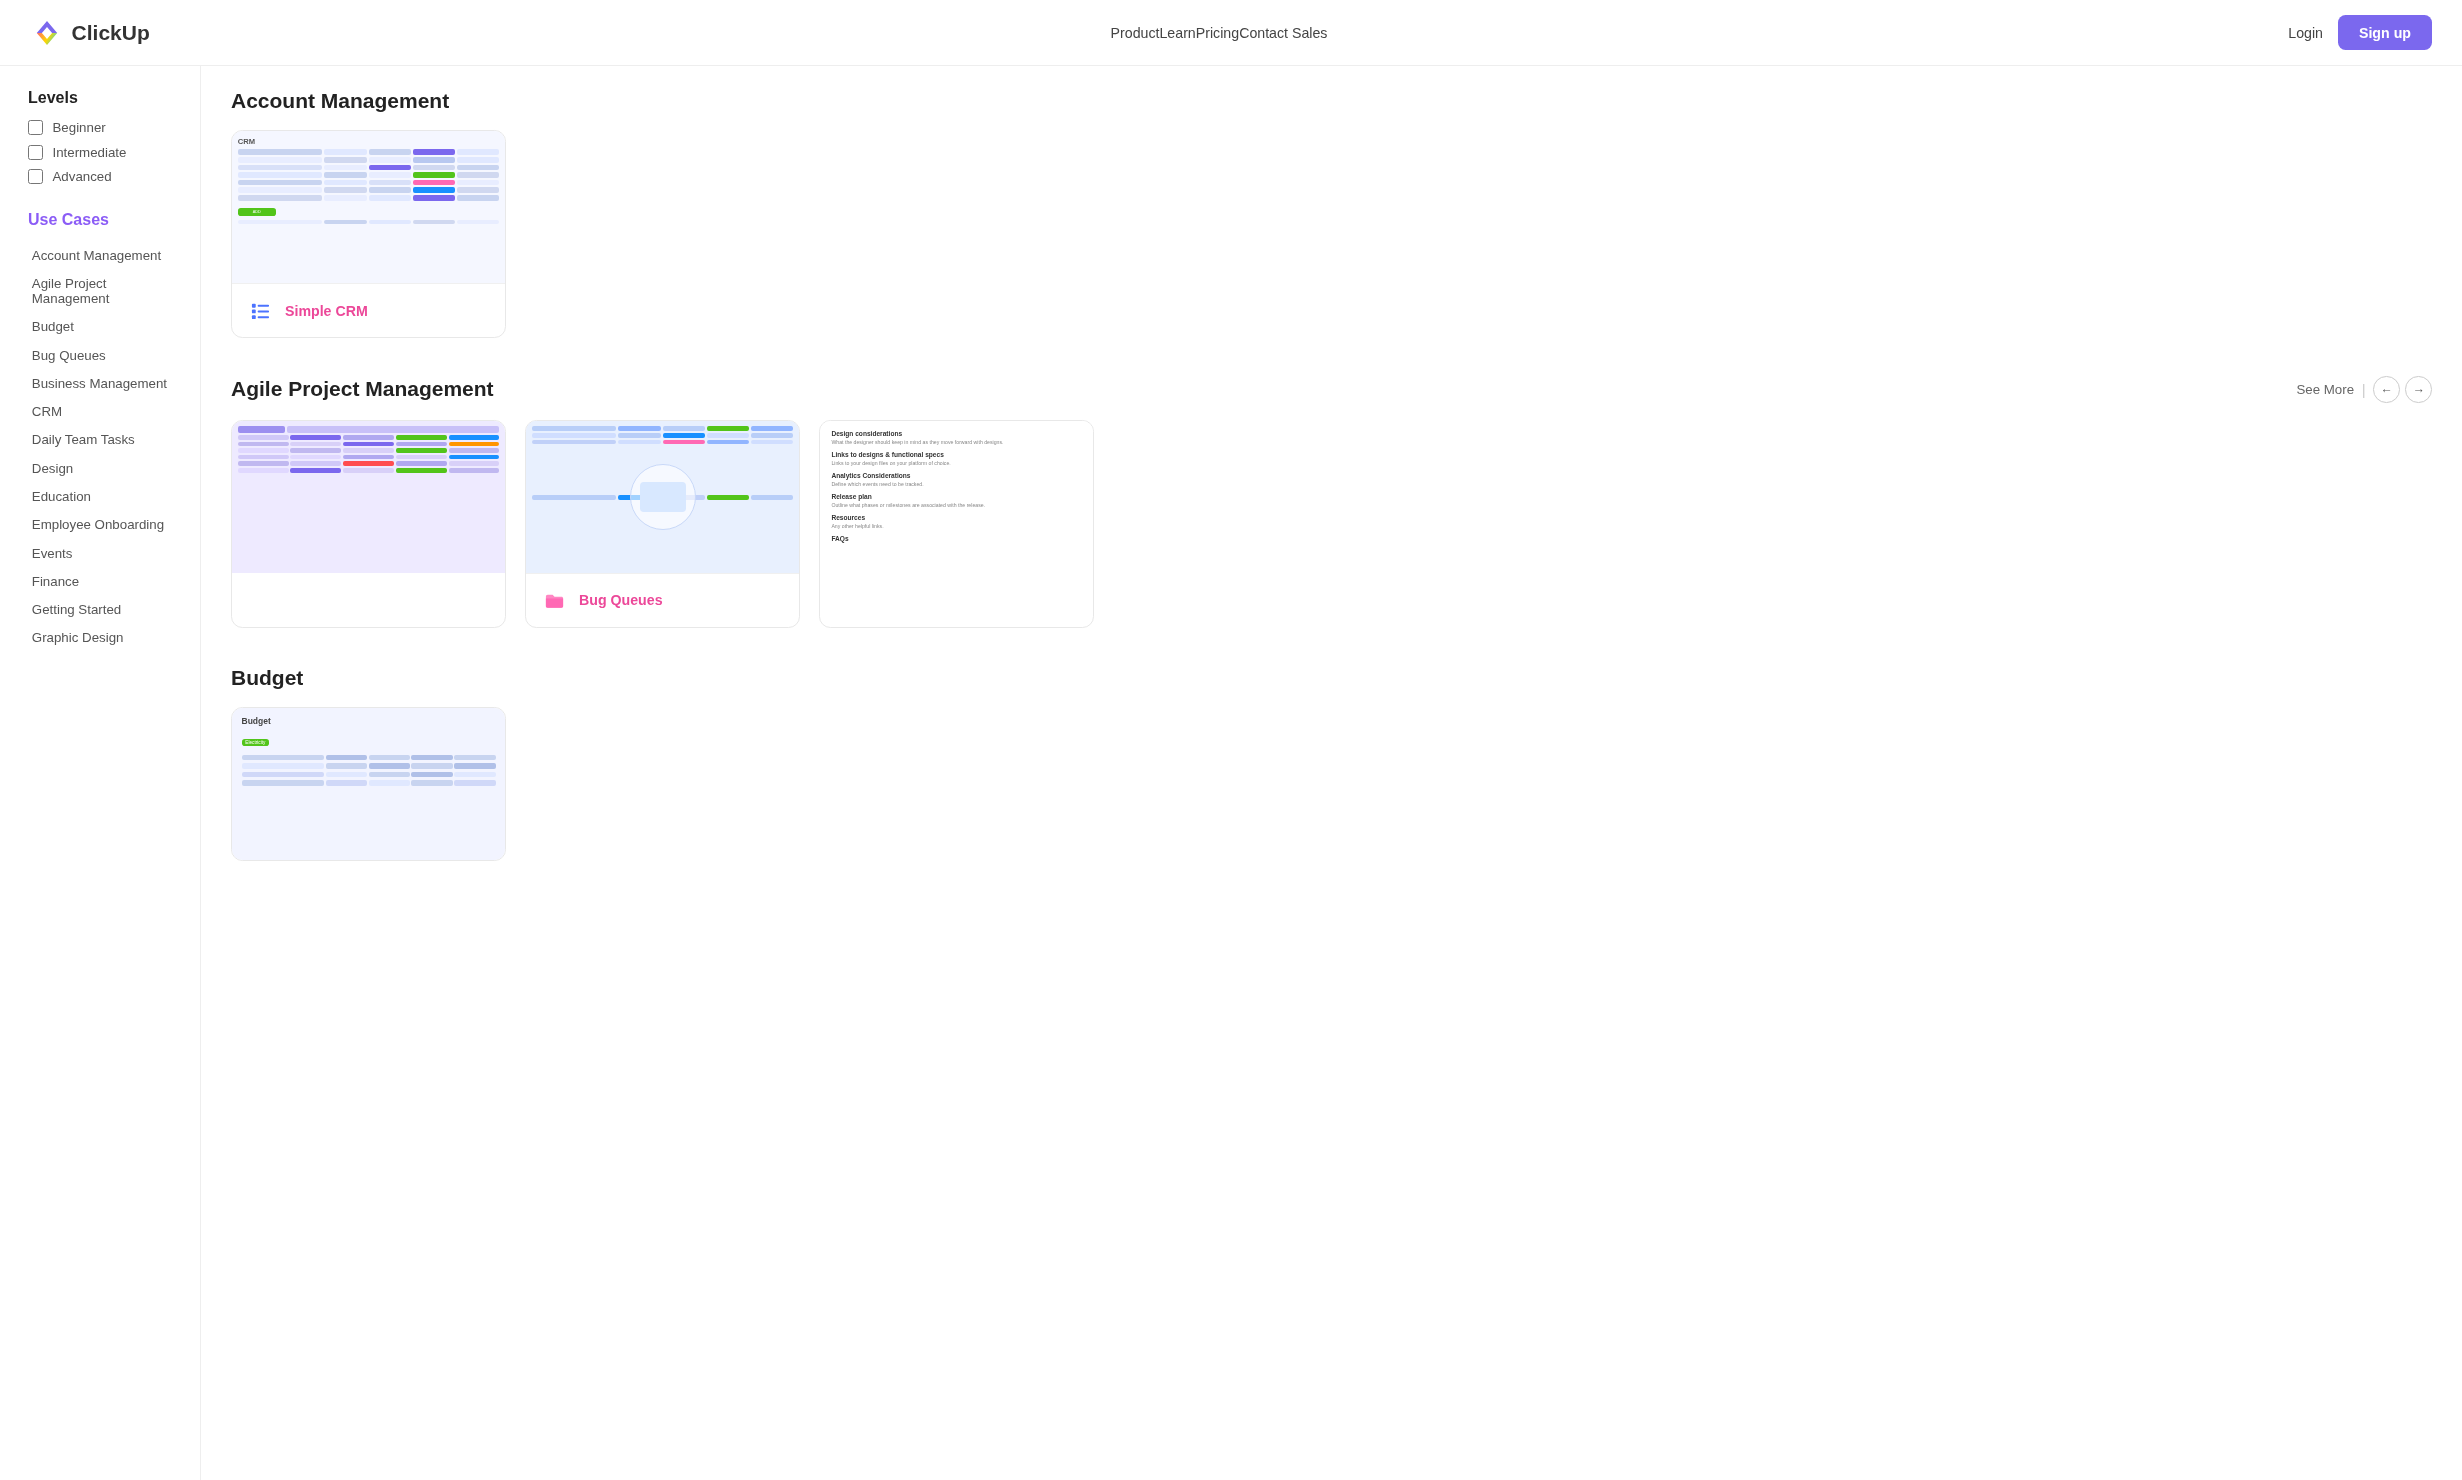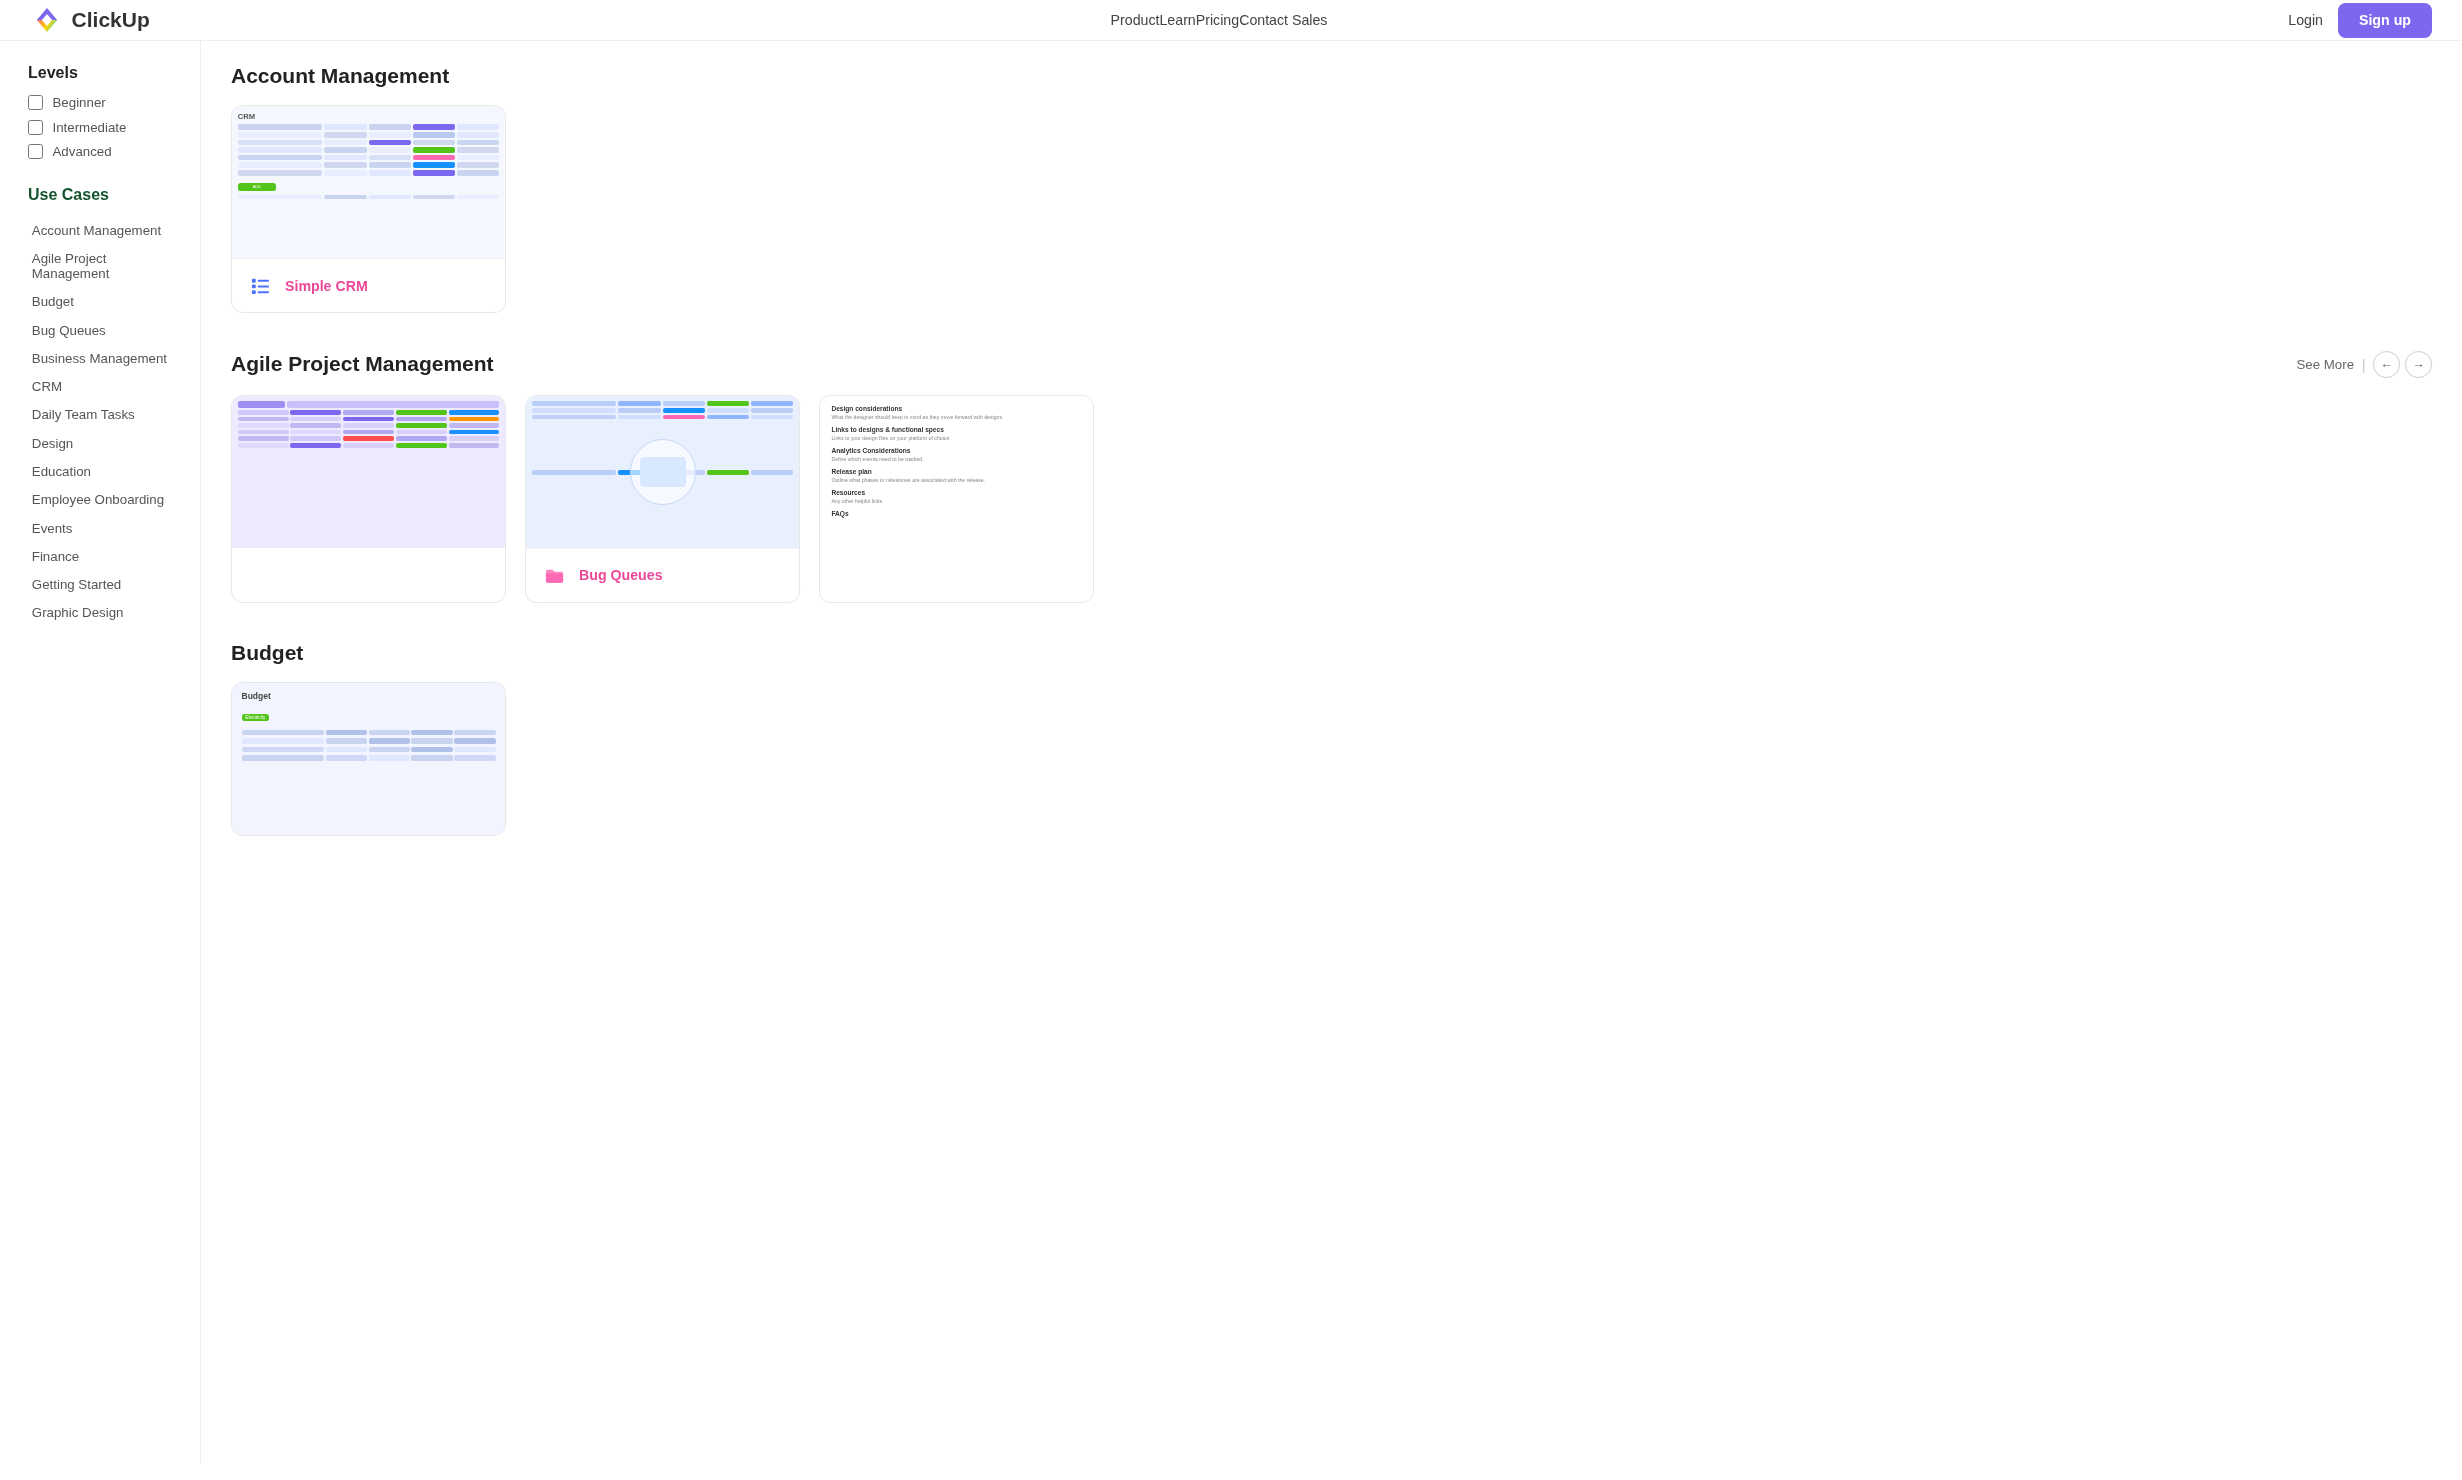--- a/index.html
+++ b/index.html
@@ -4,21 +4,21 @@
   <style>
     * { box-sizing: border-box; margin: 0; padding: 0; }
     body { font-family: -apple-system, BlinkMacSystemFont, 'Segoe UI', sans-serif; background: #fff; color: #333; }
 
     
     .navbar {
       display: flex;
       align-items: center;
       justify-content: space-between;
       padding: 0 30px;
-      height: 41px;
+      height: 66px;
       border-bottom: 0.9px solid #eee;
       position: sticky;
       top: 0;
       background: #fff;
       z-index: 100;
     }
     .navbar-logo {
       display: flex;
       align-items: center;
       gap: 7.6px;
@@ -102,21 +102,21 @@
     .checkbox-item input[type="checkbox"] {
       width: 15px;
       height: 15px;
       border: 0.9px solid #ccc;
       border-radius: 2.8px;
       cursor: pointer;
     }
     .use-cases-section-title {
       font-size: 16px;
       font-weight: 700;
-      color: #14532d;
+      color: #8b5cf6;
       margin-bottom: 13.3px;
     }
     .sidebar-nav {
       display: flex;
       flex-direction: column;
       gap: 1.9px;
     }
     .sidebar-nav-item {
       font-size: 13.3px;
       color: #555;

